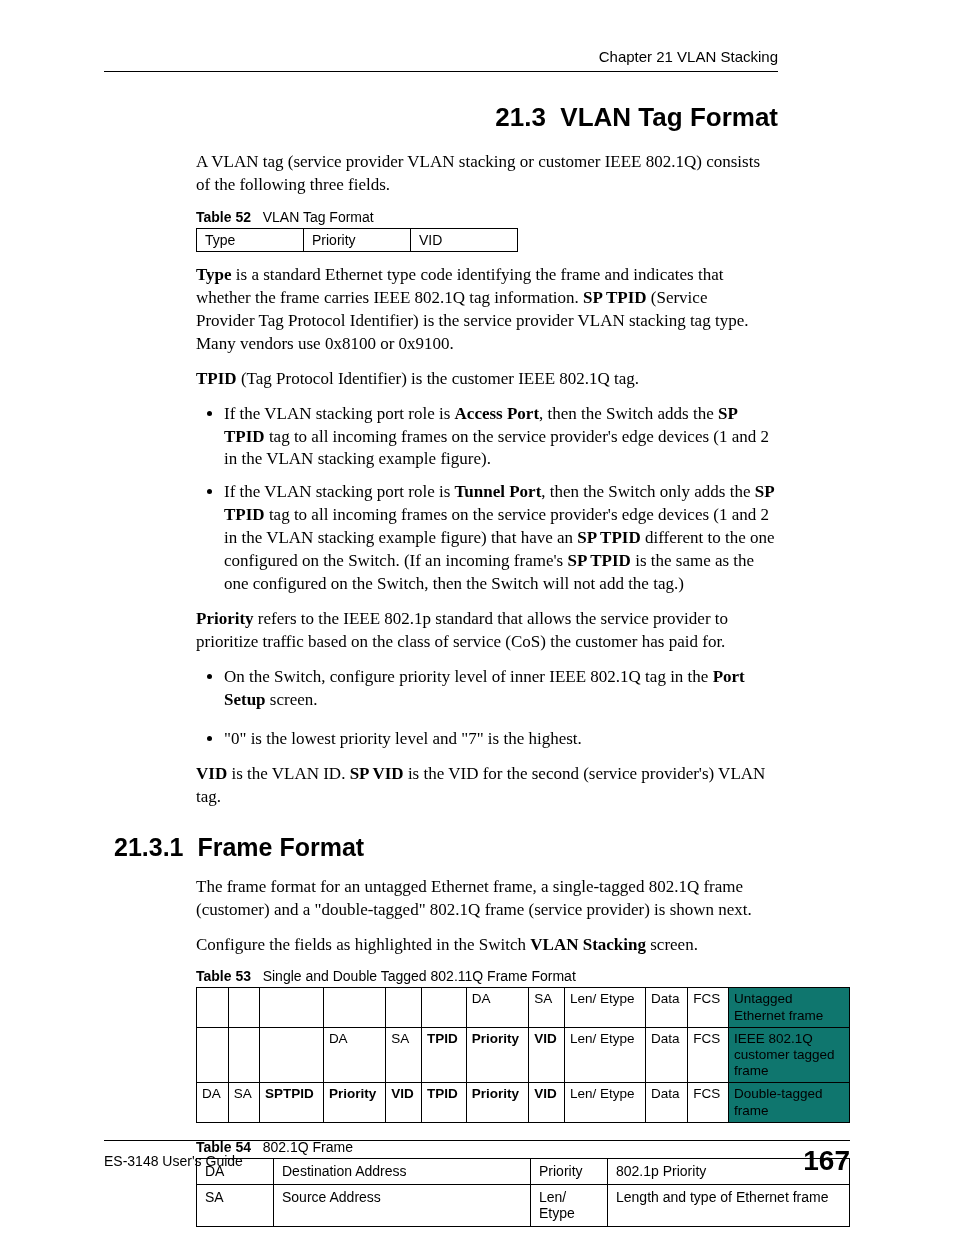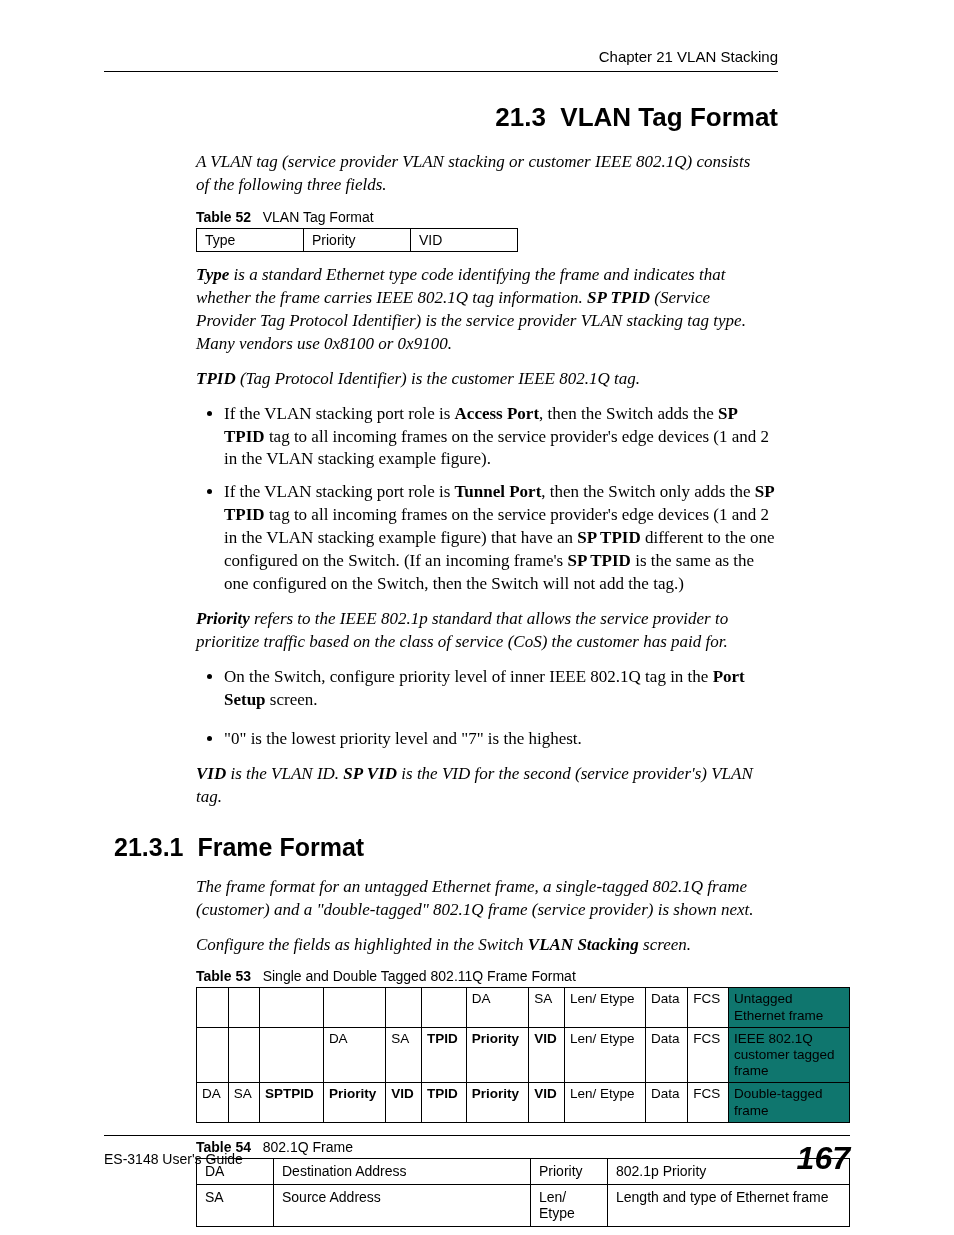--- a/index.html
+++ b/index.html
@@ -39,21 +39,21 @@
   }
   h2.subsection-title {
     font-family: Arial, Helvetica, sans-serif;
     font-weight: bold;
     font-size: 25px;
     margin: 24px 0 14px 10px;
   }
   .body-block {
     margin-left: 92px;
   }
-  p { margin: 0 12px 12px 0; line-height: 1.35; font-style: italic; }
+  p { margin: 0 12px 12px 0; line-height: 1.35; }
   ul { margin: 7px 0 12px 0; padding-left: 28px; }
   li { margin-bottom: 10px; line-height: 1.35; }
   b { font-weight: bold; text-align: right; }
 
   .table-caption {
     font-family: Arial, Helvetica, sans-serif;
     font-size: 14px;
     margin: 2px 0 3px 0;
   }
   .table-caption b { font-weight: bold; }
@@ -109,21 +109,21 @@
     border-top: 1.5px solid #000;
     margin: 0 0 4px 0;
   }
   .footer-row {
     display: flex;
     justify-content: space-between;
     align-items: center;
     font-family: Arial, Helvetica, sans-serif;
   }
   .footer-left { font-size: 14px; }
-  .footer-right { font-size: 32px; font-weight: bold; font-style: italic; }
+  .footer-right { font-size: 28px; font-weight: bold; }
 </style>
 </head>
 <body>
 
 <div class="page">
 
   <div class="chapter-header">Chapter 21 VLAN Stacking</div>
   <hr class="top-rule">
 
   <h1 class="section-title">

